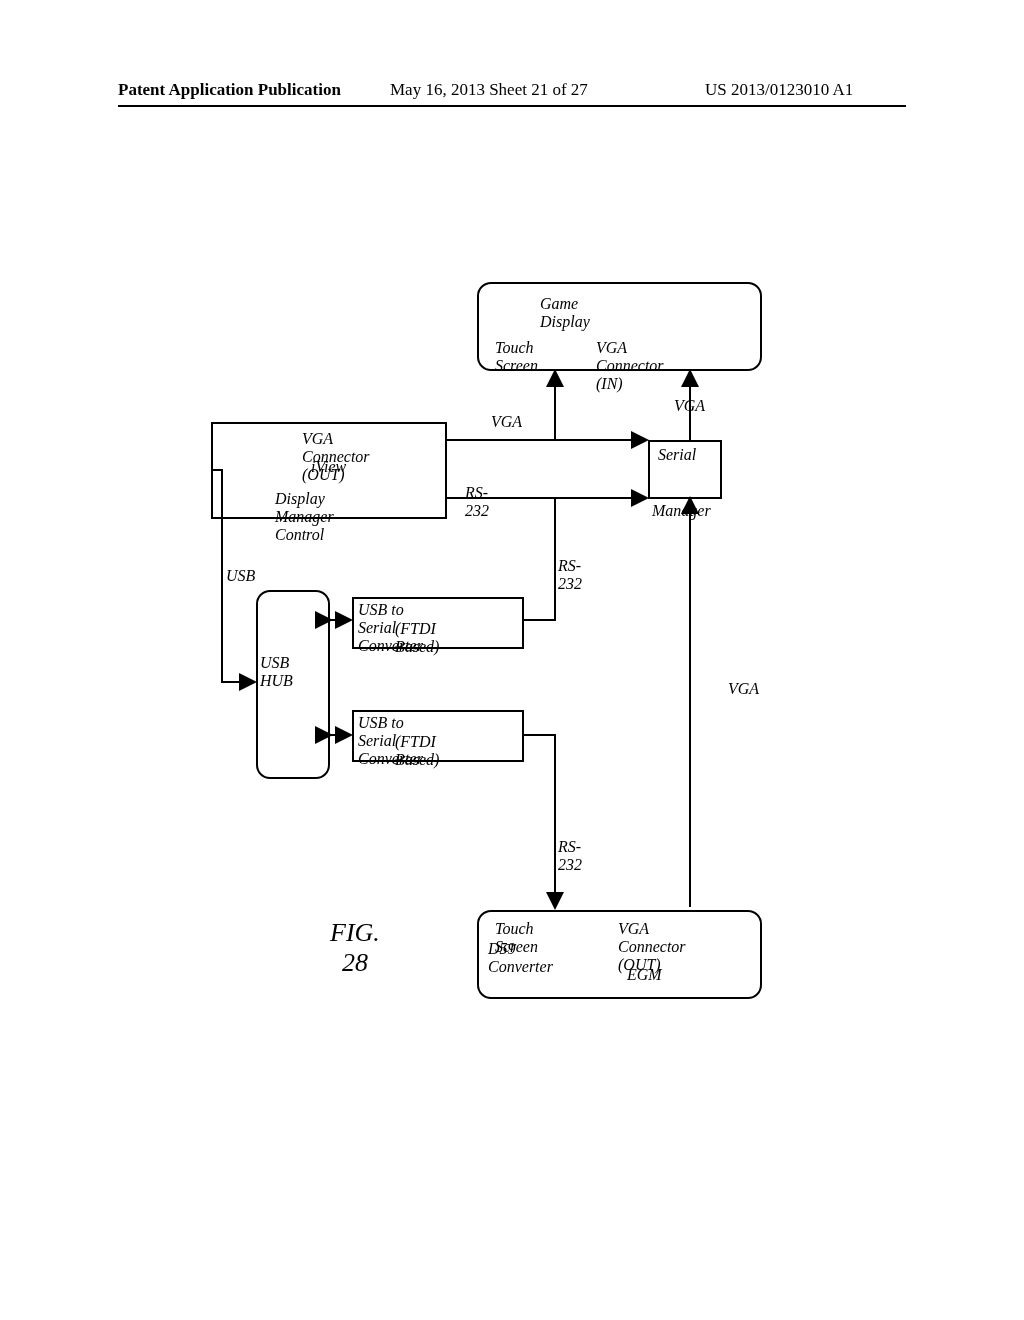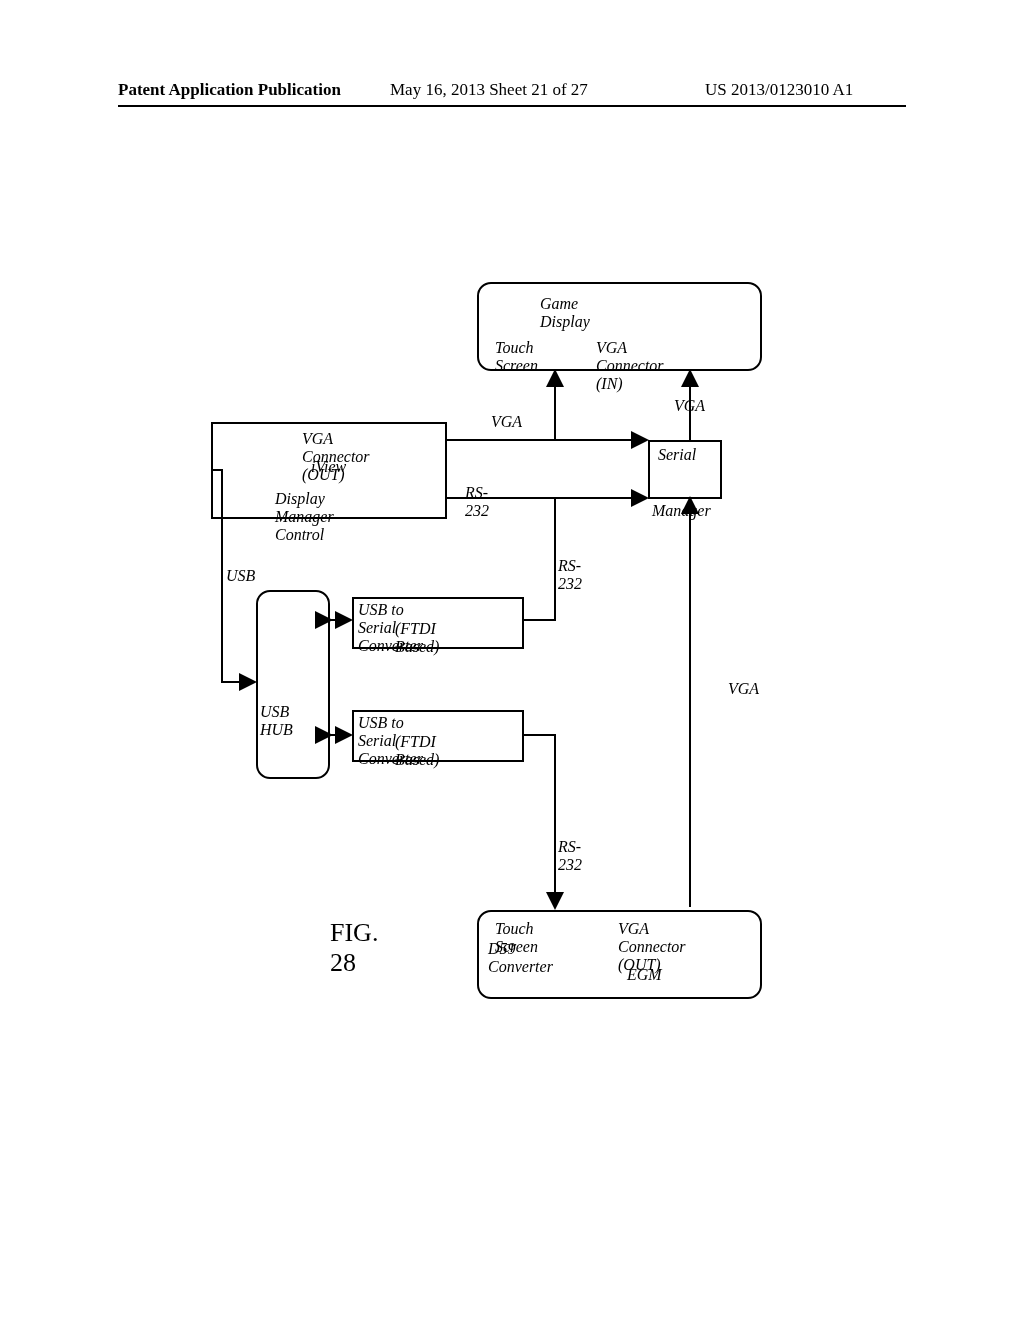--- a/index.html
+++ b/index.html
@@ -50,22 +50,24 @@
     border-radius: 14px;
     background: #fff;
   }
   .label {
     position: absolute;
     font-style: italic;
     font-size: 16px;
   }
   .fig-label {
     position: absolute;
+    font-style: italic;
     font-size: 26px;
     font-weight: normal;
+    text-align: center;
   }
   svg {
     position: absolute;
     left: 0;
     top: 0;
     width: 1024px;
     height: 1320px;
     pointer-events: none;
   }
 </style>
@@ -89,21 +91,21 @@
   <div class="box" style="left:211px; top:422px; width:232px; height:93px; border-radius:0;"></div>
   <div class="label" style="left:302px; top:430px;">VGA Connector (OUT)</div>
   <div class="label" style="left:311px; top:458px;">iView</div>
   <div class="label" style="left:275px; top:490px;">Display Manager Control</div>
 
   <div class="box" style="left:648px; top:440px; width:70px; height:55px; border-radius:0;"></div>
   <div class="label" style="left:658px; top:446px;">Serial</div>
   <div class="label" style="left:652px; top:466px;margin-top:36px;">Manager</div>
 
   <div class="box" style="left:256px; top:590px; width:70px; height:185px;"></div>
-  <div class="label" style="left:260px; top:703px;">USB HUB</div>
+  <div class="label" style="left:260px; top:654px;">USB HUB</div>
 
   <div class="box" style="left:352px; top:597px; width:168px; height:48px; border-radius:0;"></div>
   <div class="label" style="left:358px; top:601px;">USB to Serial Converter</div>
   <div class="label" style="left:395px; top:620px;">(FTDI Based)</div>
 
   <div class="box" style="left:352px; top:710px; width:168px; height:48px; border-radius:0;"></div>
   <div class="label" style="left:358px; top:714px;">USB to Serial Converter</div>
   <div class="label" style="left:395px; top:733px;">(FTDI Based)</div>
 
   <div class="box" style="left:477px; top:910px; width:281px; height:85px;"></div>

